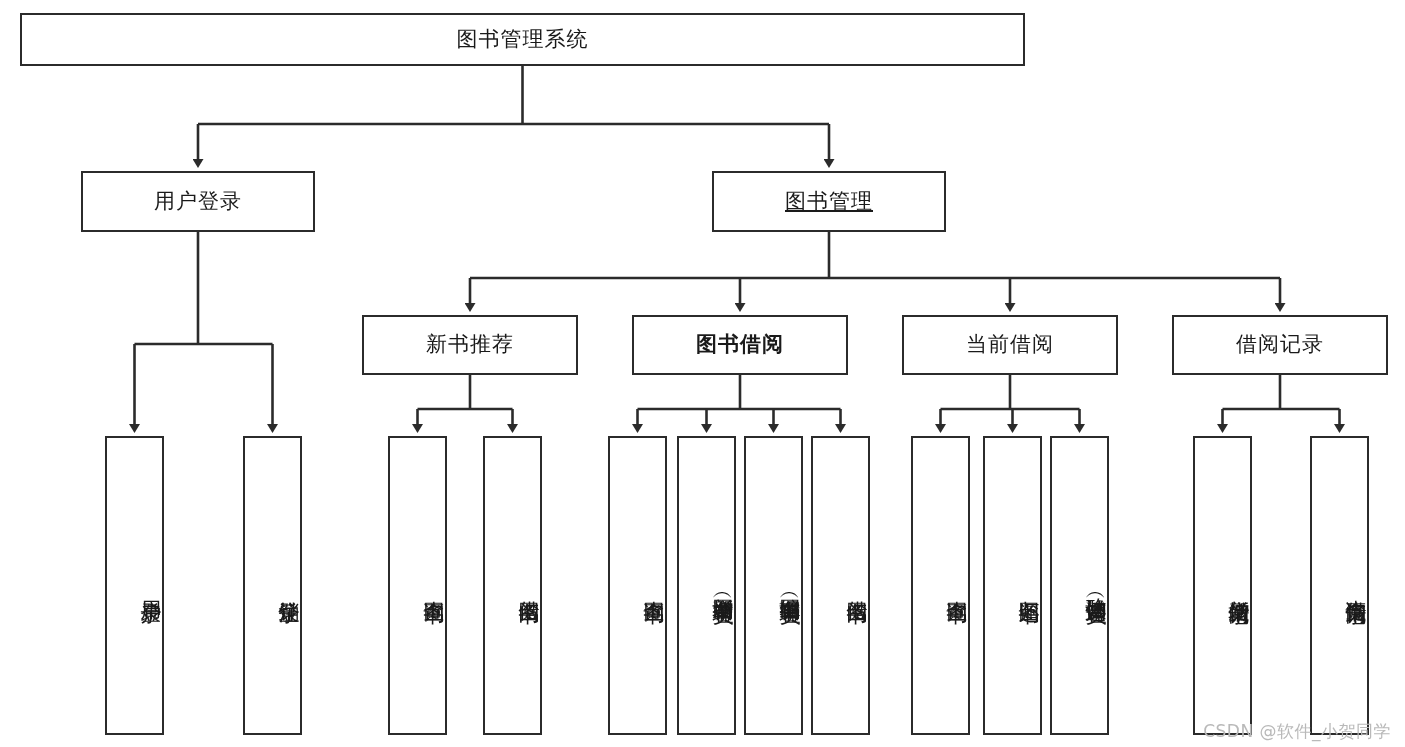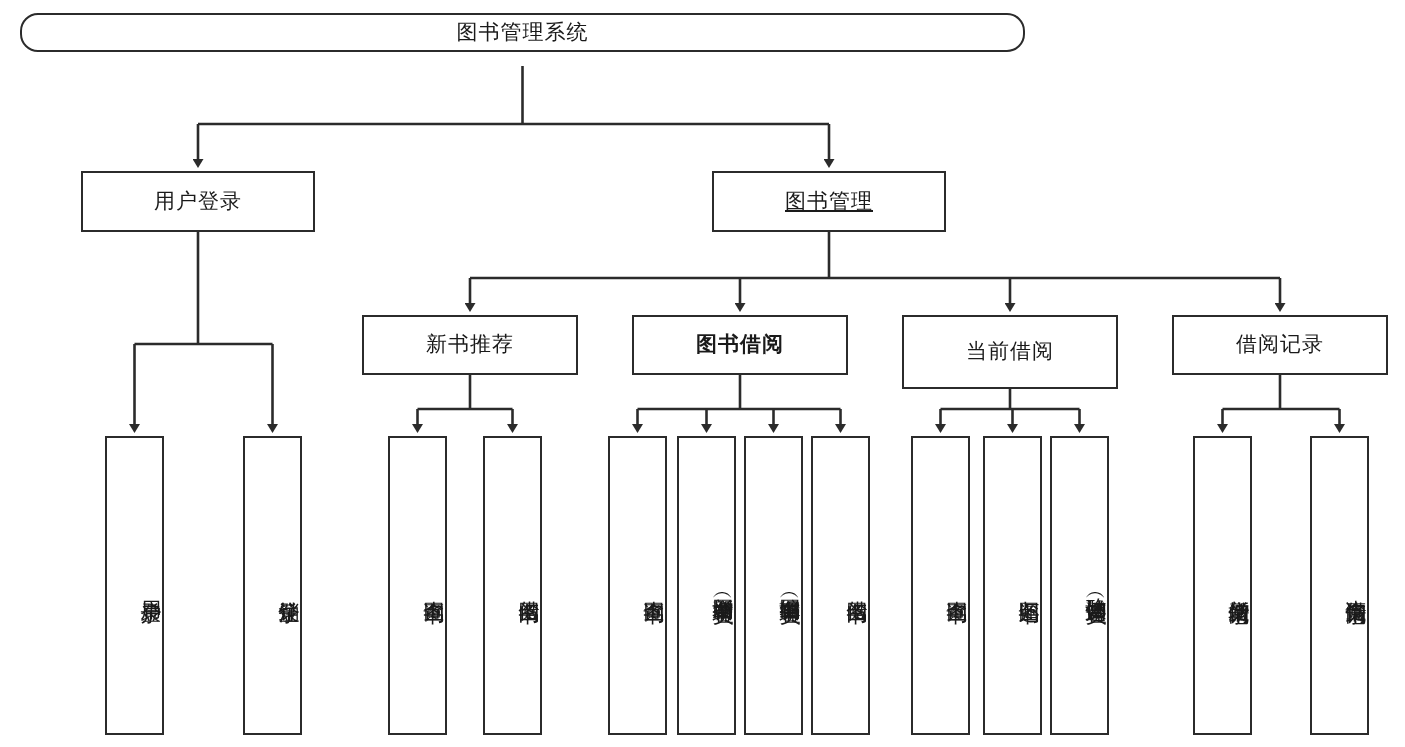--- a/index.html
+++ b/index.html
@@ -109,36 +109,36 @@
         <path d="M 1012.5 409 L 1012.5 425" stroke="#2b2b2b" stroke-width="2.6" fill="none" marker-end="url(#arrow)"></path>
         <path d="M 1079.5 409 L 1079.5 425" stroke="#2b2b2b" stroke-width="2.6" fill="none" marker-end="url(#arrow)"></path>
         <path d="M 1280 375 L 1280 409" stroke="#2b2b2b" stroke-width="2.6" fill="none"></path>
         <path d="M 1222.5 409 L 1339.5 409" stroke="#2b2b2b" stroke-width="2.6" fill="none"></path>
         <path d="M 1222.5 409 L 1222.5 425" stroke="#2b2b2b" stroke-width="2.6" fill="none" marker-end="url(#arrow)"></path>
         <path d="M 1339.5 409 L 1339.5 425" stroke="#2b2b2b" stroke-width="2.6" fill="none" marker-end="url(#arrow)"></path>
       </g>
   </svg>
 
   <div id="nodes">
-      <div class="node horizontal" style="left: 20px; top: 13px; width: 1005px; height: 39px; border-radius: 18px;">
+      <div class="node horizontal" style="left: 20px; top: 13px; width: 1005px; height: 53px;">
         <span class="hlabel">图书管理系统</span>
       </div>
       <div class="node horizontal" style="left: 81px; top: 171px; width: 234px; height: 61px;">
         <span class="hlabel">用户登录</span>
       </div>
       <div class="node horizontal" style="left: 712px; top: 171px; width: 234px; height: 61px; text-decoration: underline;">
         <span class="hlabel">图书管理</span>
       </div>
       <div class="node horizontal" style="left: 362px; top: 315px; width: 216px; height: 60px;">
         <span class="hlabel">新书推荐</span>
       </div>
       <div class="node horizontal" style="left: 632px; top: 315px; width: 216px; height: 60px; font-weight: bold;">
         <span class="hlabel">图书借阅</span>
       </div>
-      <div class="node horizontal" style="left: 902px; top: 315px; width: 216px; height: 74px;">
+      <div class="node horizontal" style="left: 902px; top: 315px; width: 216px; height: 60px;">
         <span class="hlabel">当前借阅</span>
       </div>
       <div class="node horizontal" style="left: 1172px; top: 315px; width: 216px; height: 60px; text-align: right;">
         <span class="hlabel">借阅记录</span>
       </div>
       <div class="node vertical" style="left: 105px; top: 436px; width: 59px; height: 299px;">
         <span class="vlabel">用户登录</span>
       </div>
       <div class="node vertical" style="left: 243px; top: 436px; width: 59px; height: 299px;">
         <span class="vlabel">注销登录</span>
@@ -171,13 +171,14 @@
         <span class="vlabel">确认归还（管理员）</span>
       </div>
       <div class="node vertical" style="left: 1193px; top: 436px; width: 59px; height: 299px;">
         <span class="vlabel">新增借阅记录</span>
       </div>
       <div class="node vertical" style="left: 1310px; top: 436px; width: 59px; height: 299px;">
         <span class="vlabel">查询借阅记录</span>
       </div>
     </div>
 
+  <div id="watermark">CSDN @软件_小贺同学</div>
 </div>
 
 </body></html>

